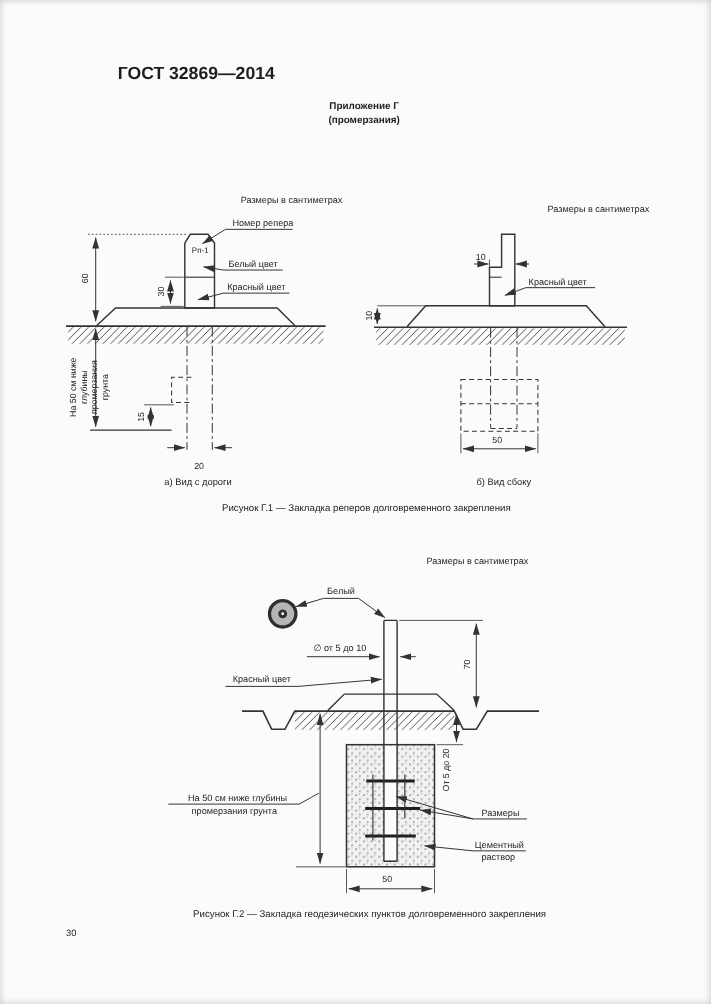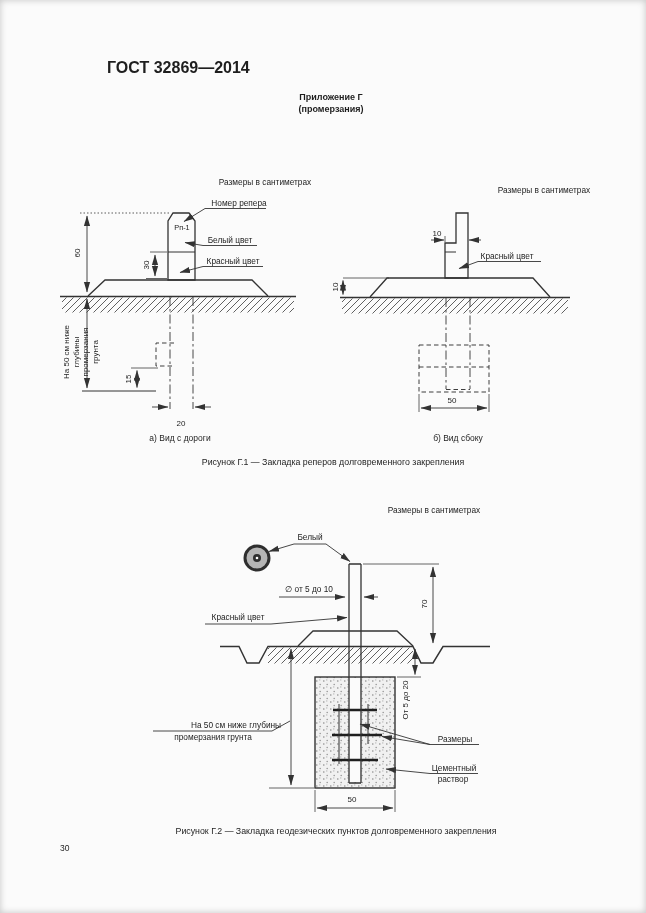--- a/index.html
+++ b/index.html
@@ -197,21 +197,21 @@
   <div class="lbl dimt" style="left:452px;top:401px;">50</div>
   <div class="lbl cap" style="left:458px;top:438px;">б) Вид сбоку</div>
   <div class="lbl figcap" style="left:333px;top:462px;">Рисунок Г.1 — Закладка реперов долговременного закрепления</div>
 
   <div class="lbl" style="left:434px;top:510px;">Размеры в сантиметрах</div>
   <div class="lbl" style="left:310px;top:537px;">Белый</div>
   <div class="lbl" style="left:309px;top:589px;">∅ от 5 до 10</div>
   <div class="lbl dimt rot" style="left:425px;top:604px;">70</div>
   <div class="lbl" style="left:238px;top:617px;">Красный цвет</div>
   <div class="lbl dimt rot" style="left:406px;top:700px;">От 5 до 20</div>
-  <div class="lbl" style="left:220px;top:725px;padding-left:32px;">На 50 см ниже глубины</div>
+  <div class="lbl" style="left:200px;top:725px;padding-left:32px;">На 50 см ниже глубины</div>
   <div class="lbl" style="left:213px;top:737px;">промерзания грунта</div>
   <div class="lbl" style="left:455px;top:739px;">Размеры</div>
   <div class="lbl" style="left:454px;top:768px;">Цементный</div>
   <div class="lbl" style="left:453px;top:779px;">раствор</div>
   <div class="lbl dimt" style="left:352px;top:800px;">50</div>
   <div class="lbl figcap" style="left:336px;top:831px;">Рисунок Г.2 — Закладка геодезических пунктов долговременного закрепления</div>
 
   <div class="lbl la cap" style="left:60px;top:848px;">30</div>
 </div>
 

